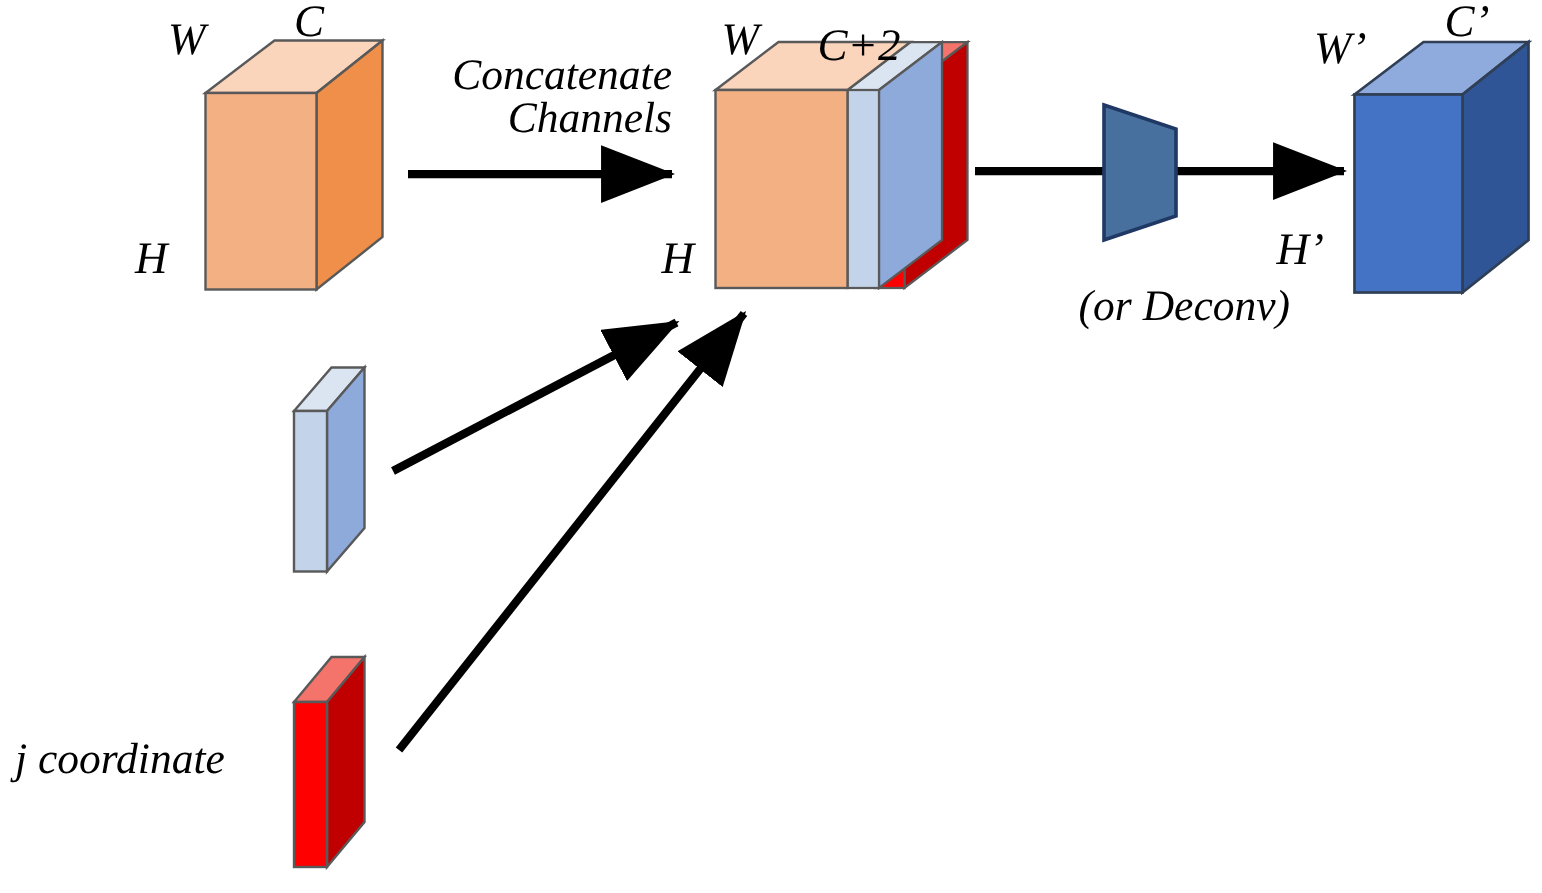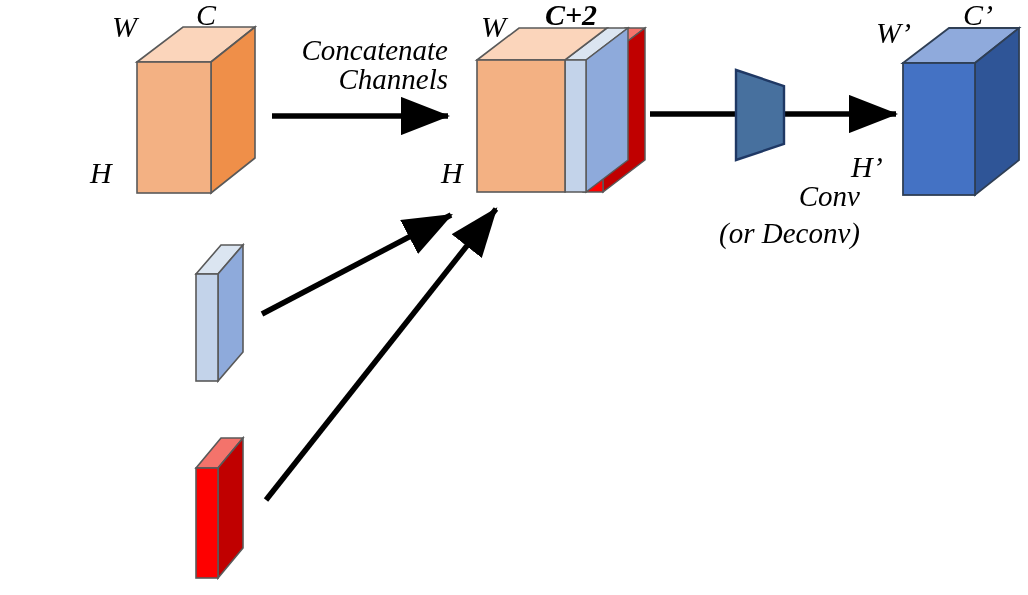--- a/index.html
+++ b/index.html
@@ -108,26 +108,26 @@
   <div class="lbl lbl-dim" style="left:112px; top:12px;">W</div>
   <div class="lbl lbl-dim" style="left:196px; top:0px;">C</div>
   <div class="lbl lbl-dim" style="left:90px; top:158px;">H</div>
 
   <div class="lbl lbl-caption" style="left:288px; top:36px; width:160px;">
     <span class="cap-line">Concatenate</span>
     <span class="cap-line">Channels</span>
   </div>
 
   <div class="lbl lbl-dim" style="left:481px; top:12px;">W</div>
-  <div class="lbl lbl-dim" style="left:545px; top:0px;font-weight:bold;">C+2</div>
+  <div class="lbl lbl-dim" style="left:545px; top:16px;">C+2</div>
   <div class="lbl lbl-dim" style="left:441px; top:158px;">H</div>
 
+  <div class="lbl lbl-coord" style="left:10px; top:492px;">j  coordinate</div>
 
   <div class="lbl lbl-caption" style="left:660px; top:182px; width:200px;">
-    <span class="cap-line">Conv</span>
     <span class="cap-line" style="margin-top:8px;">(or Deconv)</span>
   </div>
 
   <div class="lbl lbl-dim" style="left:876px; top:18px;">W’</div>
   <div class="lbl lbl-dim" style="left:963px; top:0px;">C’</div>
   <div class="lbl lbl-dim" style="left:851px; top:152px;">H’</div>
 
 </div>
 
 </body></html>

